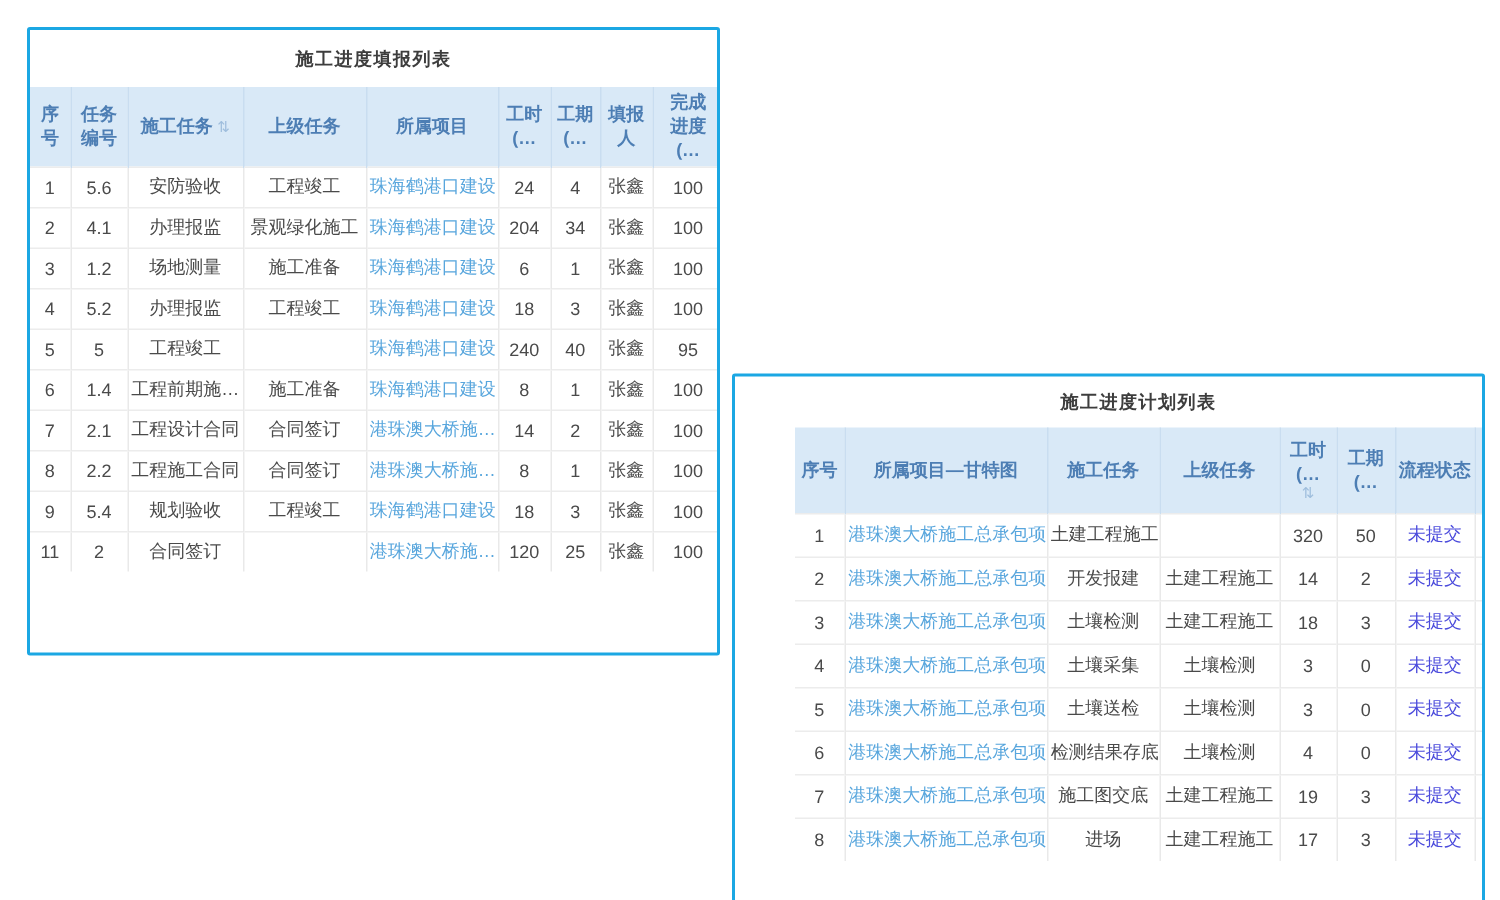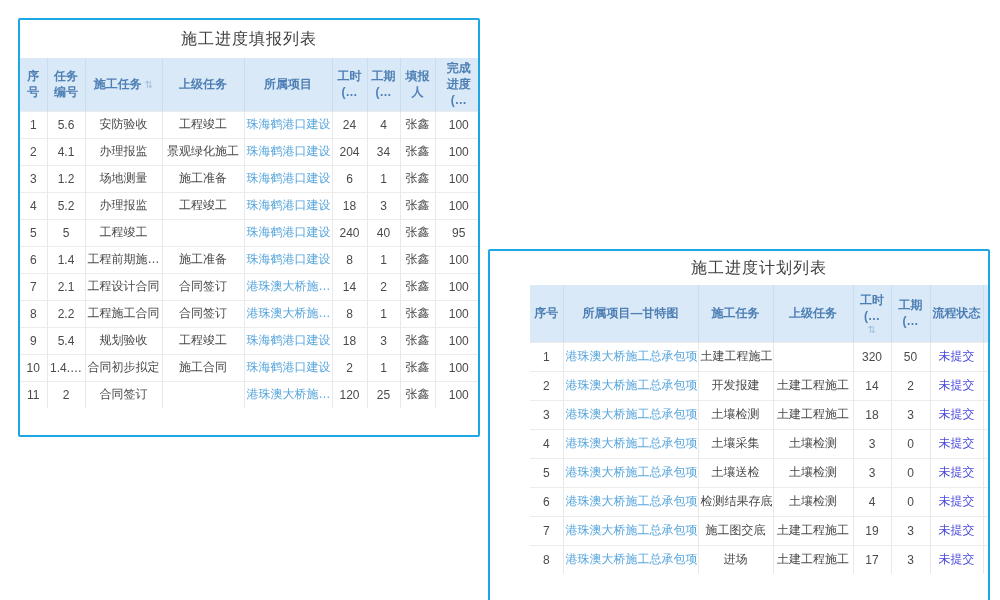--- a/index.html
+++ b/index.html
@@ -22,21 +22,21 @@
     position:absolute;
     background:#ffffff;
     border:2px solid var(--border);
     border-radius:2px;
     overflow:hidden;
   }
   .panel-left{left:18px;top:18px;width:462px;height:419px;}
   .panel-right{left:488px;top:249px;width:502px;height:400px;padding-left:40px;}
   .panel-title{
     display:flex;align-items:center;justify-content:center;
-    font-size:16px;font-weight:normal;color:var(--title-text);
+    font-size:12px;font-weight:bold;color:var(--title-text);
     letter-spacing:1px;
   }
   .panel-left .panel-title{height:38px;}
   .panel-right .panel-title{height:34px;}
   table.grid{
     width:100%;border-collapse:collapse;table-layout:fixed;
     font-size:12px;color:var(--body-text);
   }
   table.grid th{
     background:var(--header-bg);
@@ -210,31 +210,20 @@
           <td>5.4</td>
           <td>规划验收</td>
           <td>工程竣工</td>
           <td><span class="cell-link">珠海鹤港口建设</span></td>
           <td class="align-right">18</td>
           <td class="align-right">3</td>
           <td>张鑫</td>
           <td class="align-right">100</td>
         </tr>
         <tr>
-          <td>10</td>
-          <td>1.4.…</td>
-          <td>合同初步拟定</td>
-          <td>施工合同</td>
-          <td><span class="cell-link">珠海鹤港口建设</span></td>
-          <td class="align-right">2</td>
-          <td class="align-right">1</td>
-          <td>张鑫</td>
-          <td class="align-right">100</td>
-        </tr>
-        <tr>
           <td>11</td>
           <td>2</td>
           <td>合同签订</td>
           <td></td>
           <td><span class="cell-link">港珠澳大桥施…</span></td>
           <td class="align-right">120</td>
           <td class="align-right">25</td>
           <td>张鑫</td>
           <td class="align-right">100</td>
         </tr>

